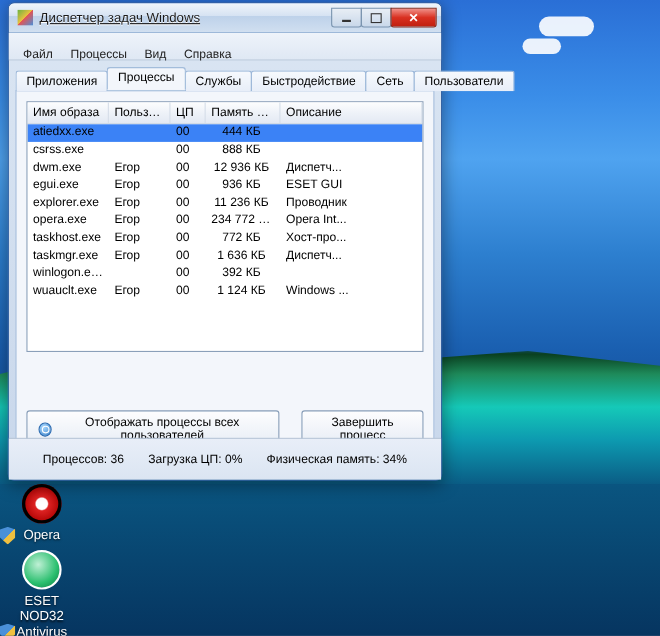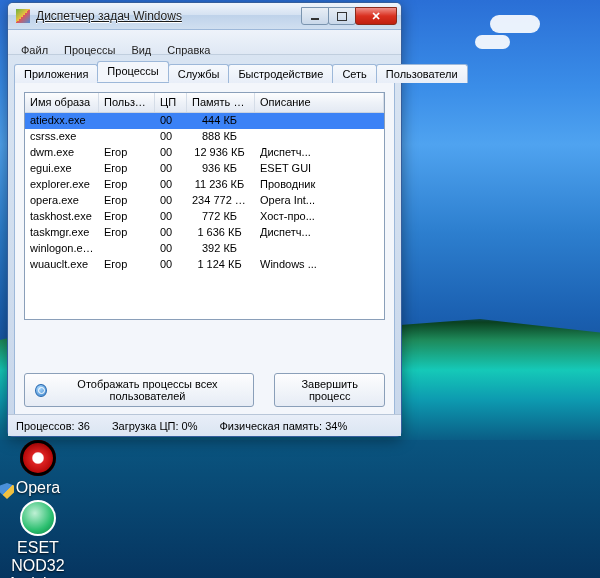--- a/index.html
+++ b/index.html
@@ -61,24 +61,24 @@
 .lv-cell { padding:1px 5px; white-space:nowrap; overflow:hidden; text-overflow:ellipsis;}
 .c-name{width:74px} .c-user{width:56px} .c-cpu{width:32px;} .c-mem{width:68px;text-align:center;padding-right:8px} .c-desc{flex:1}
 
 .btn-row { display:flex; gap:10px; margin-top:9px; }
 .btn-row .spacer{flex:1}
 .btn { padding:4px 10px; font-size:11px; border:1px solid #8a9fb9; border-radius:3px;
   background:linear-gradient(180deg,#fdfdfe,#e6ecf5); display:flex; align-items:center; gap:5px;margin-top:44px;}
 .btn-icon { width:13px; height:13px; border-radius:50%; background:radial-gradient(circle at 35% 30%, #a8d8ff, #3c82c8); border:1px solid #2a6ab0; position:relative;}
 .btn-icon::after{content:"";position:absolute;width:5px;height:5px;border:1.5px solid #fff;border-radius:50%;top:2px;left:2px;}
 
-.statusbar { position:absolute; bottom:0; left:0; right:0; height:22px; border-top:1px solid #b8c6d8;
-  background:linear-gradient(180deg,#e8eef8,#dbe5f2); display:flex; align-items:center; padding:0 8px; gap:22px; font-size:11px;}
-
-.desktop-icon { position:absolute; width:70px; text-align:center; color:#fff; font-size:16px; text-shadow:0 1px 2px rgba(0,0,0,.8); }
+.statusbar { position:absolute; bottom:0; left:0; right:0; height:38px; border-top:1px solid #b8c6d8;
+  background:linear-gradient(180deg,#e8eef8,#dbe5f2); display:flex; align-items:center; padding:0 8px; gap:22px; font-size:11px;justify-content:center;}
+
+.desktop-icon { position:absolute; width:70px; text-align:center; color:#fff; font-size:12px; text-shadow:0 1px 2px rgba(0,0,0,.8); }
 .di-img { width:36px; height:36px; margin:0 auto 3px; }
 .opera-ico{background:radial-gradient(circle,#fff 20%,#d22 25%,#a00 70%,#000 75%);border-radius:50%;box-shadow:inset 0 0 0 3px #000;}
 .eset-ico{background:radial-gradient(circle at 40% 35%,#bff0d5,#2bbf6f 60%,#0a7a3f);border-radius:50%;border:2px solid #fff;}
 .shield{position:absolute;bottom:-2px;left:-3px;width:14px;height:16px;background:linear-gradient(135deg,#4a90d9 50%,#f0c040 50%);clip-path:polygon(50% 0,100% 15%,100% 60%,50% 100%,0 60%,0 15%);}
 .d3{position:absolute;bottom:6px;left:15px;width:36px;height:36px;}
 </style>
 </head>
 <body>
 
 <div class="clouds">

